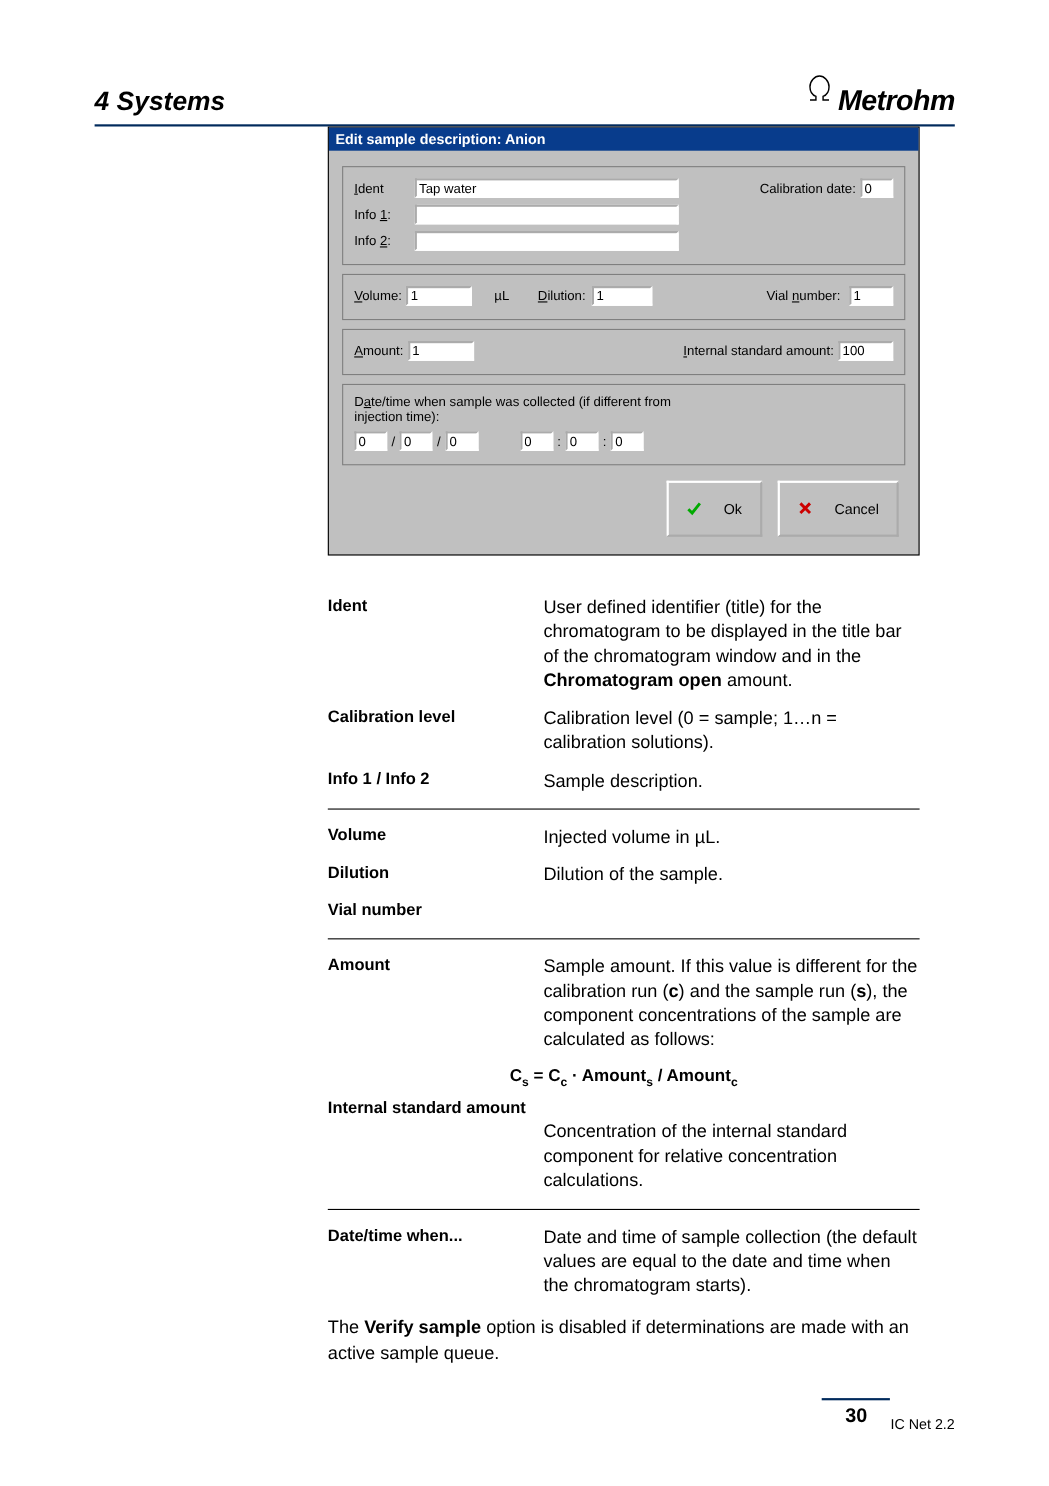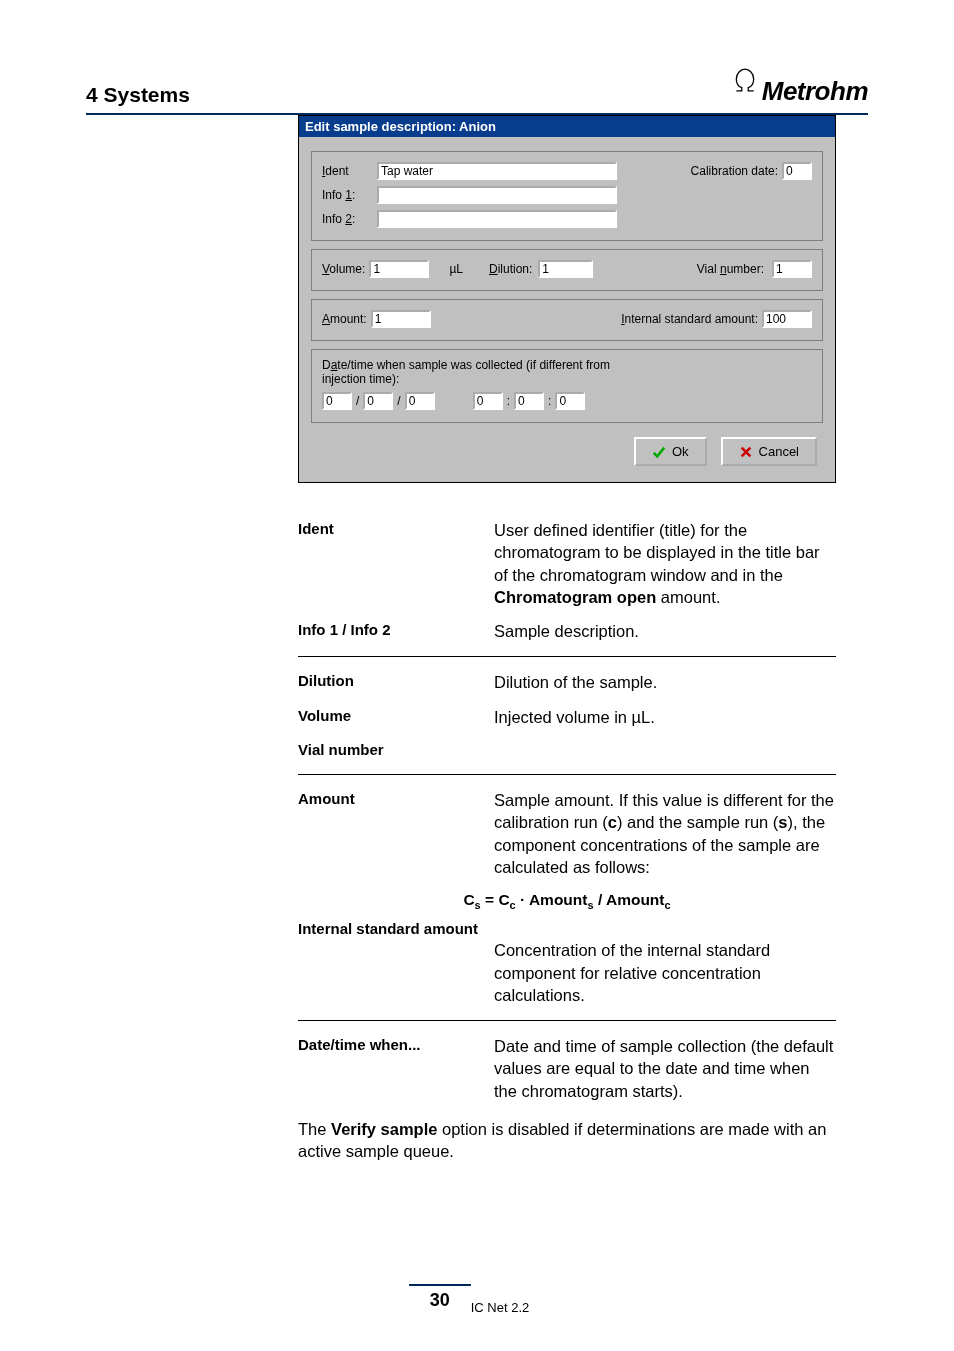--- a/index.html
+++ b/index.html
@@ -4,48 +4,48 @@
 <style>
   :root{
     --dlg-blue:#083c8c;
     --dlg-grey:#c0c0c0;
     --rule:#002a5c;
   }
   html,body{margin:0;padding:0;background:#fff;font-family:Arial,Helvetica,sans-serif;color:#000;}
   .page{width:954px;height:1351px;box-sizing:border-box;padding:52px 86px 40px 86px;position:relative;}
   
   .running-head{display:flex;justify-content:space-between;align-items:flex-end;border-bottom:2px solid var(--rule);padding-bottom:6px;}
-  .running-head .section{font-weight:bold;font-size:21px;}
+  .running-head .section{font-weight:bold;font-style:italic;font-size:24px;}
   .brand{display:flex;align-items:center;gap:4px;}
   .brand-text{font-weight:bold;font-style:italic;font-size:26px;letter-spacing:-.5px;margin-top:24px;}
   .brand svg{width:26px;height:26px;}
   
   .content{margin-left:212px;width:538px;}
   .dlg{border:1px solid #000;background:var(--dlg-grey);font-size:13px;font-family:"MS Sans Serif",Tahoma,Arial,sans-serif;}
   .dlg-title{background:var(--dlg-blue);color:#fff;font-weight:bold;padding:3px 6px;font-size:13px;}
   .dlg-body{padding:10px 12px 6px 12px;}
   .fieldset{border:1px solid #7f7f7f;padding:8px 10px 10px 10px;margin:4px 0 8px 0;position:relative;}
   .row{display:flex;align-items:center;margin:2px 0;}
   .lbl{font-size:12px;color:#000;}
   .tf{border:2px inset #fff;background:#fff;font-size:12px;padding:0 2px;height:18px;box-sizing:border-box;}
   .acc{text-decoration:underline;}
   .btnrow{display:flex;justify-content:flex-end;gap:14px;padding:6px 6px 10px 0;}
-  .winbtn{display:flex;align-items:center;gap:6px;border:2px outset #fff;background:var(--dlg-grey);padding:5px 16px;font-size:13px;}
+  .winbtn{display:flex;align-items:flex-start;gap:20px;border:2px outset #fff;background:var(--dlg-grey);padding:16px 16px;font-size:13px;}
   .winbtn svg{width:14px;height:14px;}
   
   .defs{margin-top:30px;font-size:16.5px;line-height:1.35;margin-left:0;}
   .defs .drow{display:flex;padding:6px 0;}
   .defs .term{flex:0 0 196px;font-weight:bold;font-size:15px;}
   .defs .desc{flex:1;}
   .defs hr{border:0;border-top:1px solid #000;margin:8px 0;}
   .formula{text-align:center;font-weight:bold;font-size:15.5px;margin:6px 0 0 0;}
   .formula sub{font-size:11px;}
   .tail{margin-top:10px;font-size:16.5px;line-height:1.35;}
   
-  .pgfoot{position:absolute;bottom:36px;left:70px;right:86px;display:flex;justify-content:center;align-items:flex-end;}
+  .pgfoot{position:absolute;bottom:49px;left:70px;right:86px;display:flex;justify-content:flex-end;align-items:flex-end;}
   .pgnum{border-top:2px solid var(--rule);font-weight:bold;font-size:18px;padding:4px 10px;width:42px;text-align:center;}
   .ver{font-size:13px;margin-top:28px;}
   b{font-weight:bold;}
 </style>
 </head>
 <body>
 
 <div class="page">
   <div class="running-head">
     <span class="section">4 Systems</span>
@@ -137,31 +137,35 @@
     </div>
 
     <div class="defs">
       <div class="drow">
         <div class="term">Ident</div>
         <div class="desc">
           <span>User defined identifier (title) for the chromatogram to be displayed in the title bar of the chromatogram window and in the </span><b>Chromatogram open</b><span> amount.</span>
         </div>
       </div>
       <div class="drow">
+        <div class="term">Calibration level</div>
+        <div class="desc">Calibration level (0 = sample; 1…n = calibration solutions).</div>
+      </div>
+      <div class="drow">
         <div class="term">Info 1 / Info 2</div>
         <div class="desc">Sample description.</div>
       </div>
       <hr>
       <div class="drow">
+        <div class="term">Volume</div>
+        <div class="desc">Injected volume in µL.</div>
+      </div>
+      <div class="drow">
         <div class="term">Dilution</div>
         <div class="desc">Dilution of the sample.</div>
-      </div>
-      <div class="drow">
-        <div class="term">Volume</div>
-        <div class="desc">Injected volume in µL.</div>
       </div>
       <div class="drow">
         <div class="term">Vial number</div>
       </div>
       <hr>
       <div class="drow">
         <div class="term">Amount</div>
         <div class="desc">
           <span>Sample amount. If this value is different for the calibration run (</span><b>c</b><span>) and the sample run (</span><b>s</b><span>), the component concentrations of the sample are calculated as follows:</span>
         </div>

